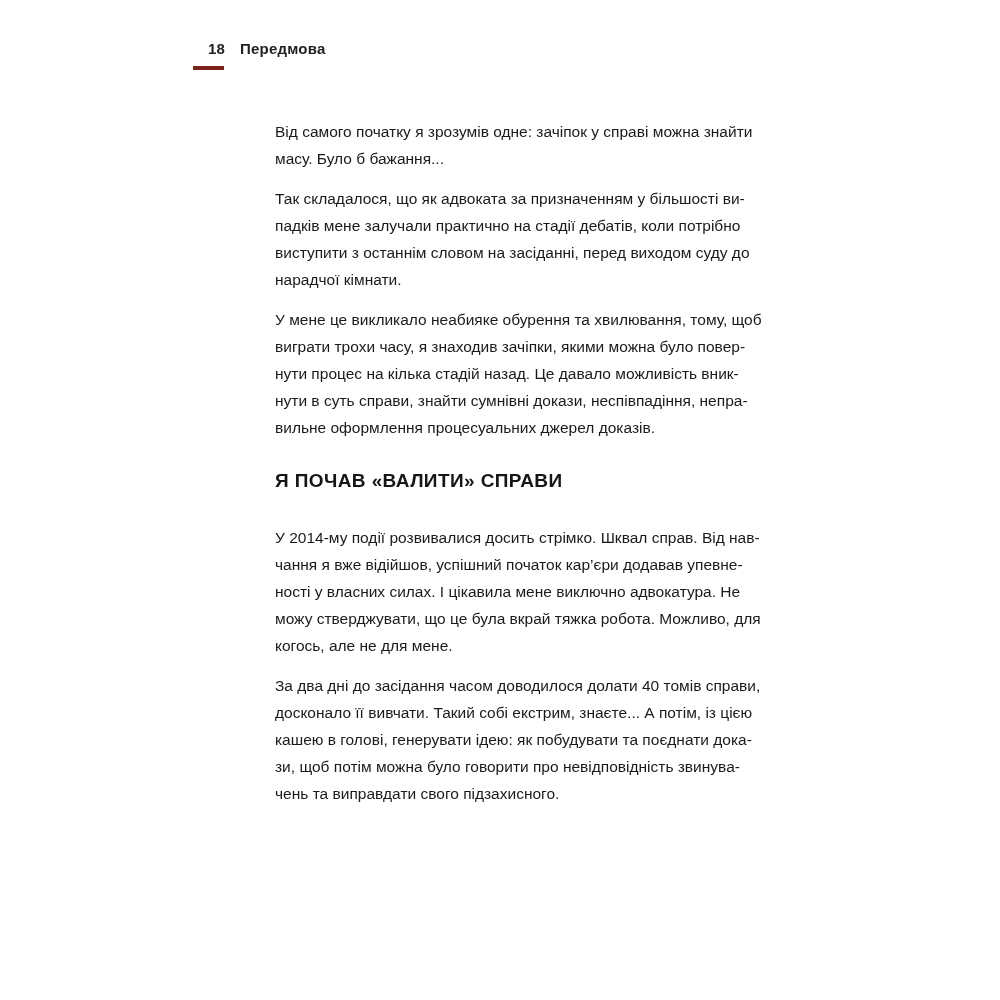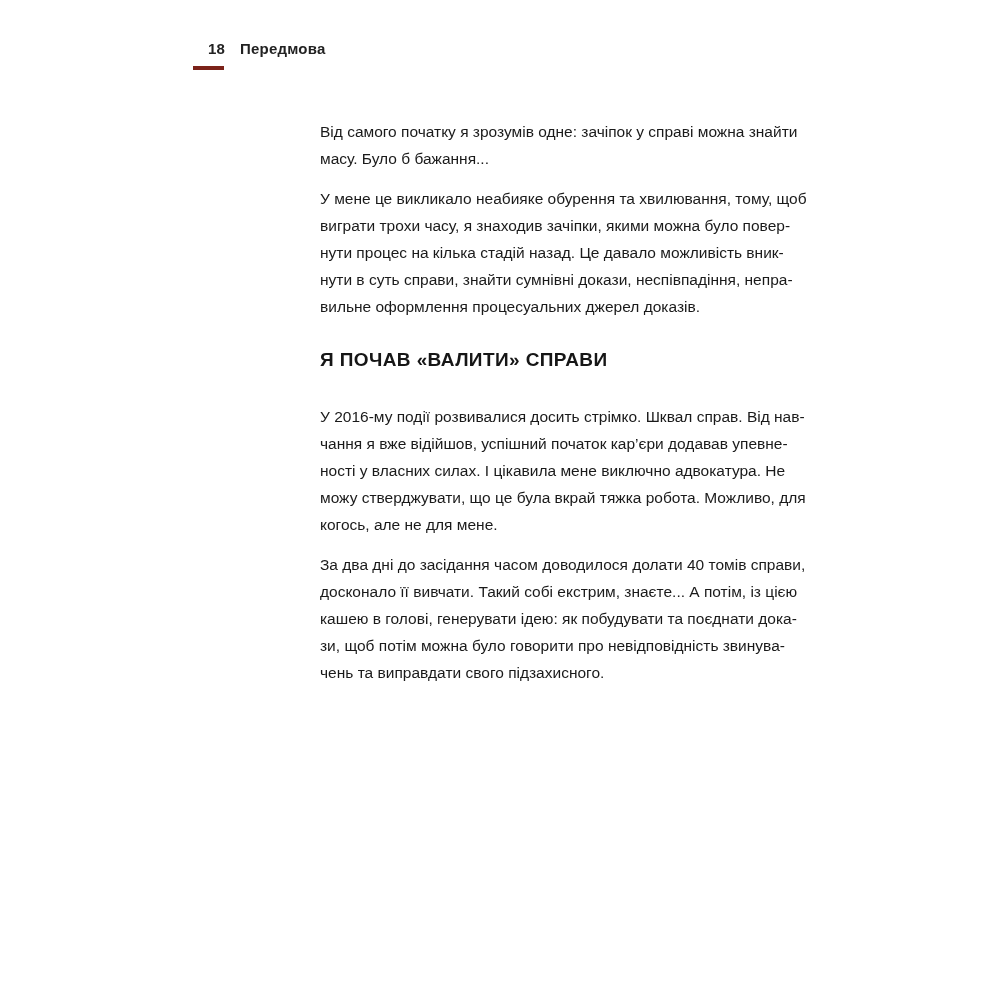--- a/index.html
+++ b/index.html
@@ -38,21 +38,20 @@
     background: #7b2219;
   }
   .content {
     position: absolute;
     left: 275px;
     top: 118px;
     width: 505px;
     font-size: 15.5px;
     line-height: 27px;
     color: #1a1a1a;
-    margin-left: 45px;
   }
   .content p {
     margin: 0 0 13px 0;
     white-space: pre-line;
   }
   .content h2 {
     font-size: 19px;
     font-weight: bold;
     text-align: left;
     letter-spacing: 0.4px;
@@ -68,29 +67,33 @@
 
   <div class="running-header">
     <span class="page-number">18</span><span>Передмова</span>
   </div>
 
   <div class="accent-rule"></div>
 
   <div class="content">
     <p>Від самого початку я зрозумів одне: зачіпок у справі можна знайти
 масу. Було б бажання...</p>
+    <p>Так складалося, що як адвоката за призначенням у більшості ви-
+падків мене залучали практично на стадії дебатів, коли потрібно
+виступити з останнім словом на засіданні, перед виходом суду до
+нарадчої кімнати.</p>
     <p>У мене це викликало неабияке обурення та хвилювання, тому, щоб
 виграти трохи часу, я знаходив зачіпки, якими можна було повер-
 нути процес на кілька стадій назад. Це давало можливість вник-
 нути в суть справи, знайти сумнівні докази, неспівпадіння, непра-
 вильне оформлення процесуальних джерел доказів.</p>
 
     <h2>Я ПОЧАВ «ВАЛИТИ» СПРАВИ</h2>
 
-    <p>У 2016-му події розвивалися досить стрімко. Шквал справ. Від нав-
+    <p>У 2014-му події розвивалися досить стрімко. Шквал справ. Від нав-
 чання я вже відійшов, успішний початок кар’єри додавав упевне-
 ності у власних силах. І цікавила мене виключно адвокатура. Не
 можу стверджувати, що це була вкрай тяжка робота. Можливо, для
 когось, але не для мене.</p>
     <p>За два дні до засідання часом доводилося долати 40 томів справи,
 досконало її вивчати. Такий собі екстрим, знаєте... А потім, із цією
 кашею в голові, генерувати ідею: як побудувати та поєднати дока-
 зи, щоб потім можна було говорити про невідповідність звинува-
 чень та виправдати свого підзахисного.</p>
   </div>

